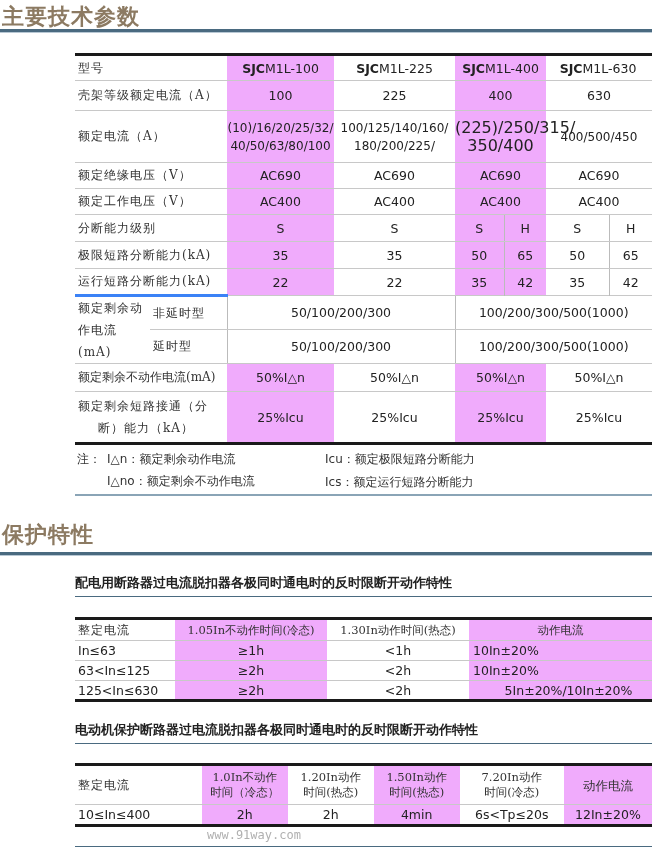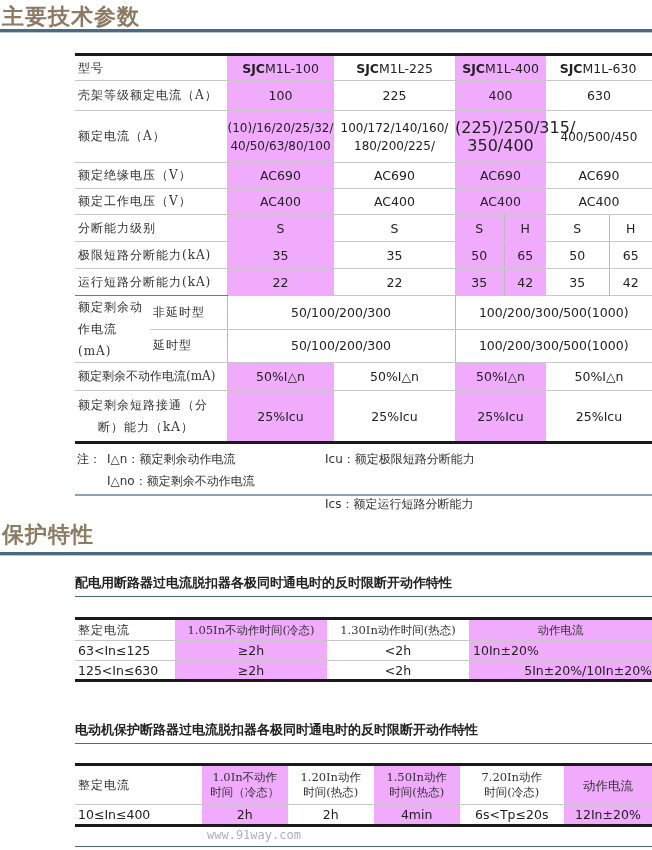--- a/index.html
+++ b/index.html
@@ -64,21 +64,21 @@
     <td colspan="2" class="blue hl">400</td>
     <td colspan="2" class="hl">630</td>
   </tr>
   <tr style="height:52px;">
     <td colspan="2" class="lbl hl">额定电流（A）</td>
     <td class="blue hl" style="font-size:12px;line-height:18px;">
           <div>(10)/16/20/25/32/</div>
           <div>40/50/63/80/100</div>
         </td>
     <td class="hl" style="font-size:12px;line-height:18px;">
-          <div>100/172/140/160/</div>
+          <div>100/125/140/160/</div>
           <div>180/200/225/</div>
         </td>
     <td colspan="2" class="blue hl" style="font-size:16px;line-height:18px;">
           <div>(225)/250/315/</div>
           <div>350/400</div>
         </td>
     <td colspan="2" class="hl" style="font-size:12px;">400/500/450</td>
   </tr>
   <tr style="height:26px;">
     <td colspan="2" class="lbl hl">额定绝缘电压（V）</td>
@@ -106,21 +106,21 @@
   <tr style="height:27px;">
     <td colspan="2" class="lbl hl">极限短路分断能力(kA)</td>
     <td class="blue hl">35</td>
     <td class="hl">35</td>
     <td class="blue hl">50</td>
     <td class="blue hl vl">65</td>
     <td class="hl">50</td>
     <td class="hl vl">65</td>
   </tr>
   <tr style="height:27px;">
-    <td colspan="2" class="lbl" style="border-bottom:1px solid #3b82f6;margin-top:19px;">运行短路分断能力(kA)</td>
+    <td colspan="2" class="lbl" style="border-bottom:3px solid #3b82f6;margin-top:19px;">运行短路分断能力(kA)</td>
     <td class="blue">22</td>
     <td>22</td>
     <td class="blue">35</td>
     <td class="blue vl">42</td>
     <td>35</td>
     <td class="vl">42</td>
   </tr>
   <tr style="height:28px;">
     <td rowspan="2" class="lbl hl" style="line-height:22px;vertical-align:middle;">
           <div>额定剩余动</div>
@@ -152,21 +152,21 @@
     <td colspan="2" class="blue">25%Icu</td>
     <td colspan="2">25%Icu</td>
   </tr>
 </tbody>
   </table>
 
 <div class="abs note" style="left:77px; top:451px;">注：</div>
 <div class="abs note" style="left:107px; top:451px;"><span>I△n：</span><span>额定剩余动作电流</span></div>
 <div class="abs note" style="left:325px; top:451px;"><span>Icu：</span><span>额定极限短路分断能力</span></div>
 <div class="abs note" style="left:107px; top:473px;"><span>I△no：</span><span>额定剩余不动作电流</span></div>
-<div class="abs note" style="left:325px; top:496px;"><span>Ics：</span><span>额定运行短路分断能力</span></div>
+<div class="abs note" style="left:325px; top:474px;"><span>Ics：</span><span>额定运行短路分断能力</span></div>
 <div class="abs" style="left:75px; top:494px; width:577px; height:2px; background:#8aa4b6;"></div>
 
 <div class="abs section-title" style="top:520px;">保护特性</div>
 <div class="abs rule-main" style="top:552px;"></div>
 
 <div class="abs subtitle" style="left:75px; top:574px;">配电用断路器过电流脱扣器各极同时通电时的反时限断开动作特性</div>
 <div class="abs thin-rule" style="left:75px; top:596px; width:577px;"></div>
 
 <table style="left:75px; top:617px; width:577px;">
   <colgroup>
@@ -176,30 +176,36 @@
       <col style="width:183px">
     </colgroup>
   <tbody>
       <tr class="top-thick" style="height:22px;">
     <td class="lbl hl">整定电流</td>
     <td class="blue hl serif-h" style="letter-spacing:0;">1.05In不动作时间(冷态)</td>
     <td class="hl serif-h">1.30In动作时间(热态)</td>
     <td class="blue hl serif-h">动作电流</td>
   </tr>
   <tr style="height:20px;">
+    <td class="hl" style="text-align:left;padding-left:3px;">In≤63</td>
+    <td class="blue hl">≥1h</td>
+    <td class="hl">&lt;1h</td>
+    <td class="blue hl" style="text-align:left;padding-left:4px;">10In±20%</td>
+  </tr>
+  <tr style="height:20px;">
     <td class="hl" style="text-align:left;padding-left:3px;">63&lt;In≤125</td>
     <td class="blue hl">≥2h</td>
     <td class="hl">&lt;2h</td>
     <td class="blue hl" style="text-align:left;padding-left:4px;">10In±20%</td>
   </tr>
   <tr class="bot-thick" style="height:20px;">
     <td style="text-align:left;padding-left:3px;">125&lt;In≤630</td>
     <td class="blue">≥2h</td>
     <td>&lt;2h</td>
-    <td class="blue" style="text-align:right;padding-left:16px;">5In±20%/10In±20%</td>
+    <td class="blue" style="text-align:center;padding-left:16px;">5In±20%/10In±20%</td>
   </tr>
 </tbody>
   </table>
 
 <div class="abs subtitle" style="left:75px; top:721px;">电动机保护断路器过电流脱扣器各极同时通电时的反时限断开动作特性</div>
 <div class="abs thin-rule" style="left:75px; top:743px; width:577px;"></div>
 
 <table style="left:75px; top:763px; width:577px;">
   <colgroup>
       <col style="width:118px">

